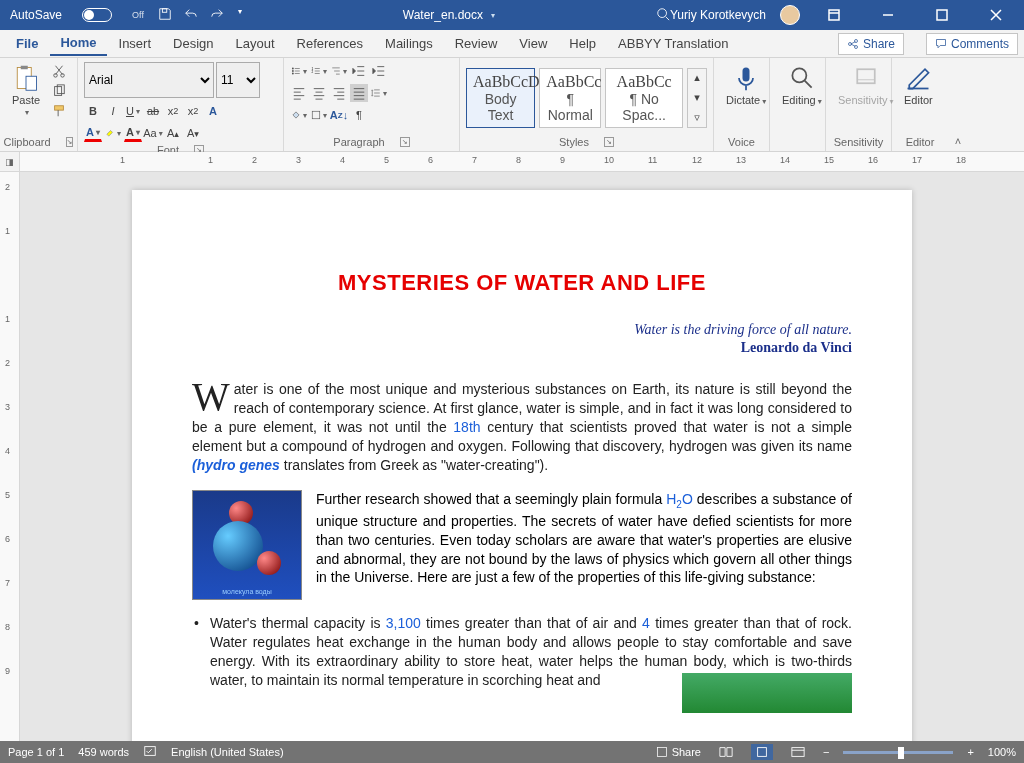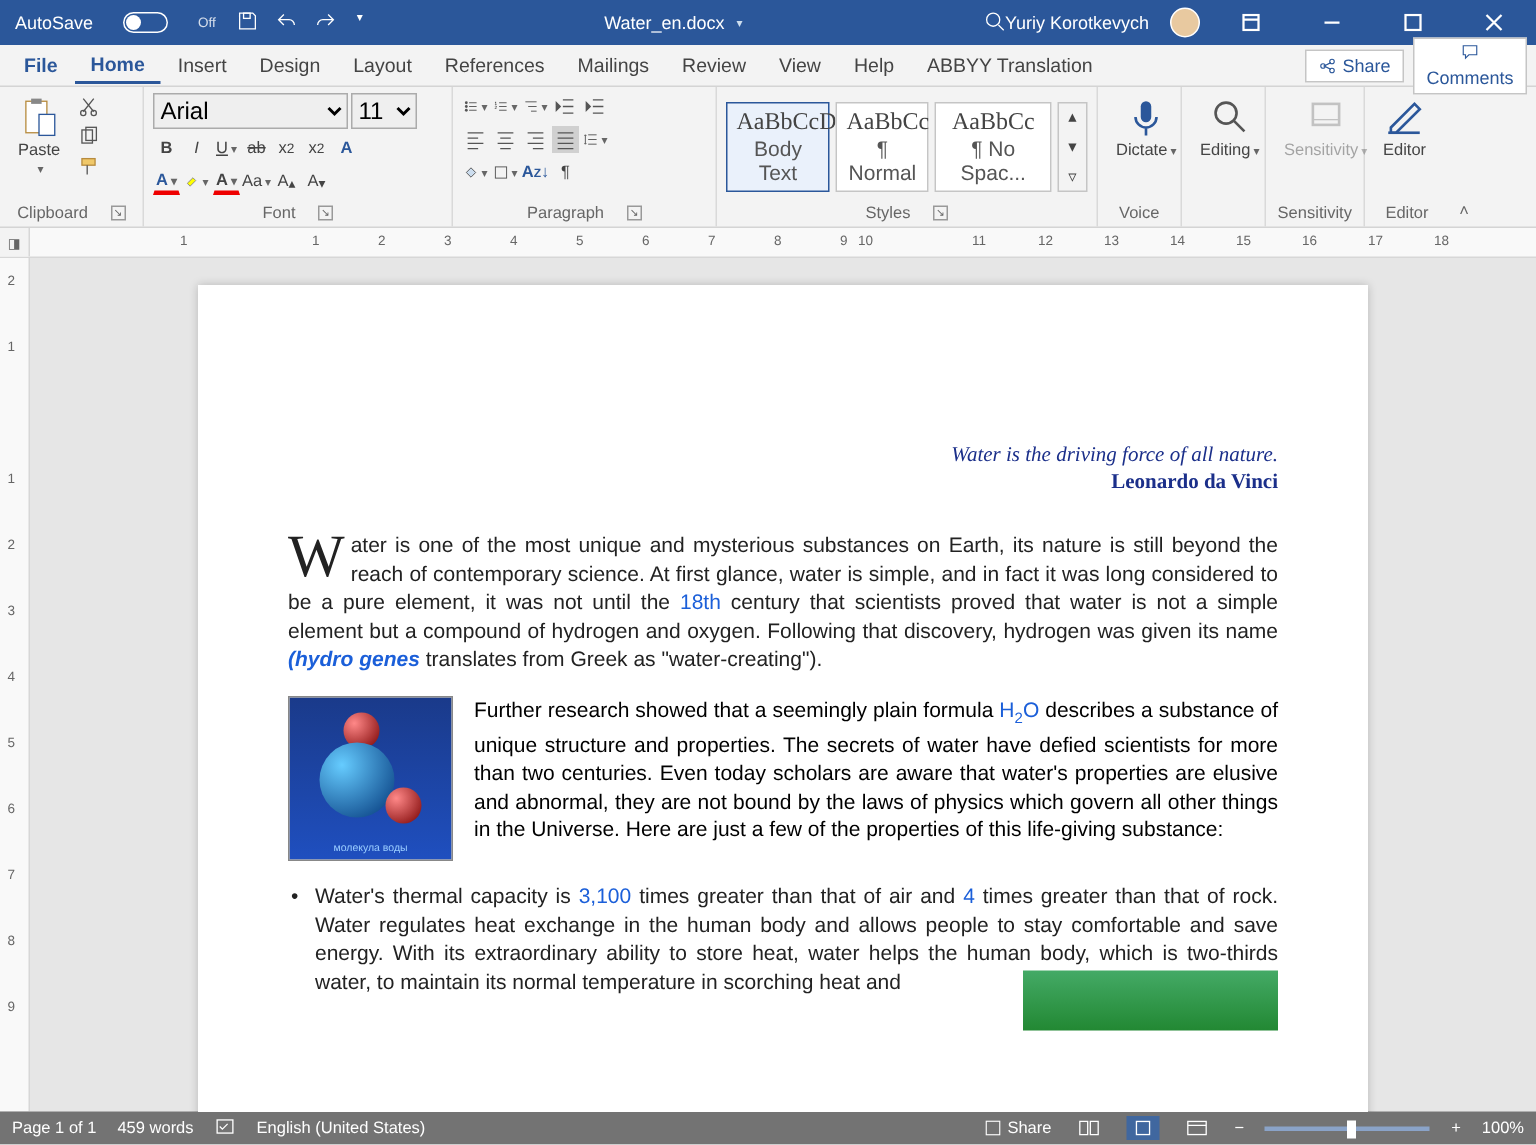--- a/index.html
+++ b/index.html
@@ -30,21 +30,21 @@
 .group { border-right:1px solid #d9d9d9; padding:4px 6px 2px; display:flex; flex-direction:column; justify-content:space-between; }
 .group-label { text-align:center; font-size:11px; color:#666; padding-top:2px; height:16px; display:flex; justify-content:center; align-items:center; gap:15px;}
 .group-label .dlg { width:10px; height:10px; border:1px solid #999; font-size:7px; display:flex; align-items:center; justify-content:center;}
 .rbody { flex:1; display:flex; align-items:flex-start; gap:4px; }
 .rcol { display:flex; flex-direction:column; gap:2px; }
 .rrow { display:flex; gap:2px; align-items:center; }
 .ico { width:18px; height:18px; display:flex; align-items:center; justify-content:center; border:1px solid transparent; }
 .ico svg { width:14px; height:14px; }
 .bigbtn { display:flex; flex-direction:column; align-items:center; gap:2px; padding:2px 6px;}
 .bigbtn svg { width:28px; height:28px; }
-select.fontbox { height:24px; font-size:16px; border:1px solid #ababab; }
+select.fontbox { height:36px; font-size:12px; border:1px solid #ababab; }
 .carat { font-size:8px; color:#666; margin-left:2px;}
 
 .stylebox { border:1px solid #c5c5c5; background:#fff; padding:4px 6px; text-align:center; min-width:62px;}
 .stylebox.sel { border:1px solid #2b579a; background:#eaf1fb;}
 .stylebox .ex { font-family: "Times New Roman", serif; font-size:16px; }
 .stylebox .nm { font-size:14px; color:#555; }
 
 
 .rulerbar { background:#f9f9f9; height:20px; border-bottom:1px solid #d7d7d7; position:relative; font-size:9px; color:#666; overflow:hidden; display:flex; align-items:center;}
 .rulerbar .vcorner { width:20px; height:20px; border-right:1px solid #d7d7d7; display:flex; align-items:center; justify-content:center; background:#f3f3f3;}
@@ -155,31 +155,31 @@
   <div class="spacer"></div>
   <div class="tabbtn">
       <svg width="12" height="12" viewBox="0 0 16 16">
         <path d="M11 5l-6 3 6 3" fill="none" stroke="#2b579a"></path>
         <circle cx="12" cy="4" r="2" fill="none" stroke="#2b579a"></circle>
         <circle cx="4" cy="8" r="2" fill="none" stroke="#2b579a"></circle>
         <circle cx="12" cy="12" r="2" fill="none" stroke="#2b579a"></circle>
       </svg>
       <span>Share</span>
     </div>
-  <div class="tabbtn" style="margin-left:4px;flex-direction:column;">
+  <div class="tabbtn" style="margin-left:20px;">
       <svg width="12" height="12" viewBox="0 0 16 16">
         <path d="M2 2h12v8H7l-3 3v-3H2z" fill="none" stroke="#2b579a"></path>
       </svg>
       <span>Comments</span>
     </div>
 </div>
 
 <div class="ribbon">
 
-  <div class="group" style="width:96px">
+  <div class="group" style="width:78px">
     <div class="rbody">
       <div class="bigbtn">
         <svg viewBox="0 0 32 32">
             <rect x="6" y="4" width="16" height="24" fill="#fff" stroke="#b78b3e"></rect>
             <rect x="10" y="2" width="8" height="4" fill="#888"></rect>
             <rect x="16" y="14" width="12" height="16" fill="#fff" stroke="#2b579a"></rect>
           </svg>
         <span>Paste</span>
           <span class="carat">▾</span>
       </div>
@@ -438,21 +438,21 @@
       <span class="tick" style="left: 144px;"></span>
       <span class="tick" style="left: 188px;">1</span>
       <span class="tick" style="left: 232px;">2</span>
       <span class="tick" style="left: 276px;">3</span>
       <span class="tick" style="left: 320px;">4</span>
       <span class="tick" style="left: 364px;">5</span>
       <span class="tick" style="left: 408px;">6</span>
       <span class="tick" style="left: 452px;">7</span>
       <span class="tick" style="left: 496px;">8</span>
       <span class="tick" style="left: 540px;">9</span>
-      <span class="tick" style="left: 552px;">10</span>
+      <span class="tick" style="left: 584px;">10</span>
       <span class="tick" style="left: 628px;">11</span>
       <span class="tick" style="left: 672px;">12</span>
       <span class="tick" style="left: 716px;">13</span>
       <span class="tick" style="left: 760px;">14</span>
       <span class="tick" style="left: 804px;">15</span>
       <span class="tick" style="left: 848px;">16</span>
       <span class="tick" style="left: 892px;">17</span>
       <span class="tick" style="left: 936px;">18</span>
     </div>
 </div>
@@ -467,20 +467,21 @@
       <span class="vtick" style="top: 230px;">3</span>
       <span class="vtick" style="top: 274px;">4</span>
       <span class="vtick" style="top: 318px;">5</span>
       <span class="vtick" style="top: 362px;">6</span>
       <span class="vtick" style="top: 406px;">7</span>
       <span class="vtick" style="top: 450px;">8</span>
       <span class="vtick" style="top: 494px;">9</span>
     </div>
   <div class="pagewrap">
     <div class="page">
+      <div class="doc-title">MYSTERIES OF WATER AND LIFE</div>
       <div class="quote">Water is the driving force of all nature.</div>
       <div class="author">Leonardo da Vinci</div>
       <div class="para">
         <span class="dropcap">W</span><span>ater is one of the most unique and mysterious substances on Earth, its nature is still beyond the reach of contemporary science. At first glance, water is simple, and in fact it was long considered to be a pure element, it was not until the </span><span class="hl">18th</span><span> century that scientists proved that water is not a simple element but a compound of hydrogen and oxygen. Following that discovery, hydrogen was given its name </span><span class="hlb">(hydro genes</span><span> translates from Greek as "water-creating").</span>
       </div>
       <div class="para2">
         <div class="molec">
           <div class="atom2"></div>
             <div class="atom1"></div>
             <div class="atom3"></div>

